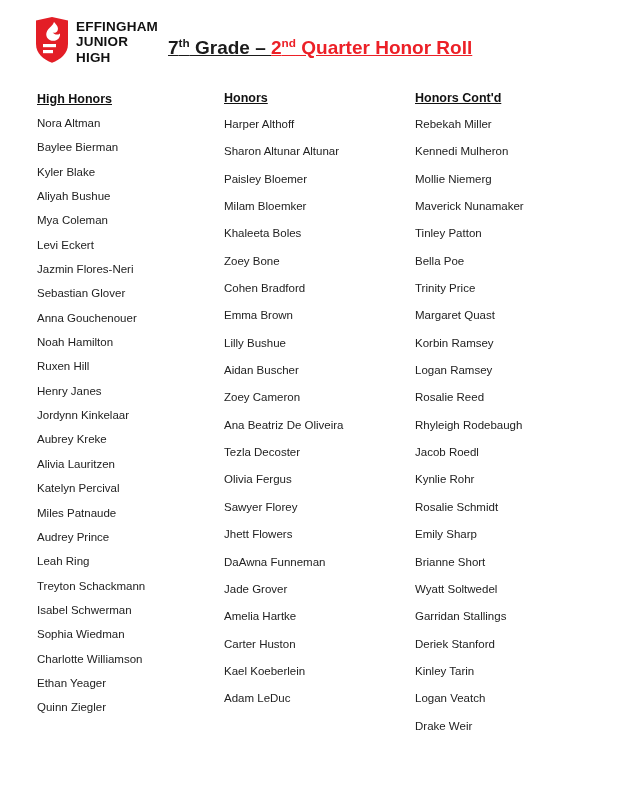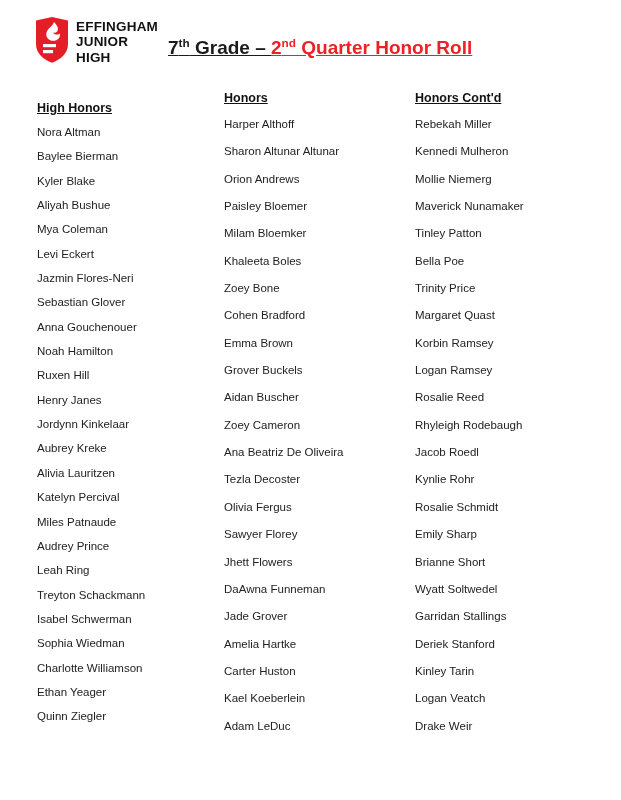--- a/index.html
+++ b/index.html
@@ -29,21 +29,21 @@
     font-weight: bold;
     white-space: nowrap;
   }
   .title .seg { text-decoration: underline; text-align: right; }
   .title .black { color: #1b1b1b; }
   .title .red { color: #ec2027; }
   .title sup { font-size: 0.62em; }
 
   
   .column { position: absolute; }
-  .col-high   { top: 101px; left: 37px;  width: 180px; }
+  .col-high   { top: 92px; left: 37px;  width: 180px; }
   .col-honors { top: 91px; left: 224px; width: 185px; }
   .col-contd  { top: 91px; left: 415px; width: 180px; }
   .col-header {
     font-weight: bold;
     font-size: 12.5px;
     text-decoration: underline;
     margin-bottom: 13px;
     color: #111;
   }
   .col-high .col-header { margin-bottom: 11px; }
@@ -107,28 +107,27 @@
         <div class="name-row">Ethan Yeager</div>
         <div class="name-row">Quinn Ziegler</div>
       </div>
   </div>
 
   <div class="column col-honors">
     <div class="col-header">Honors</div>
     <div>
         <div class="name-row">Harper Althoff</div>
         <div class="name-row">Sharon Altunar Altunar</div>
-        <div class="name-row">Orion Andrews</div>
         <div class="name-row">Paisley Bloemer</div>
         <div class="name-row">Milam Bloemker</div>
         <div class="name-row">Khaleeta Boles</div>
         <div class="name-row">Zoey Bone</div>
         <div class="name-row">Cohen Bradford</div>
         <div class="name-row">Emma Brown</div>
-        <div class="name-row">Grover Buckels</div>
+        <div class="name-row">Lilly Bushue</div>
         <div class="name-row">Aidan Buscher</div>
         <div class="name-row">Zoey Cameron</div>
         <div class="name-row">Ana Beatriz De Oliveira</div>
         <div class="name-row">Tezla Decoster</div>
         <div class="name-row">Olivia Fergus</div>
         <div class="name-row">Sawyer Florey</div>
         <div class="name-row">Jhett Flowers</div>
         <div class="name-row">DaAwna Funneman</div>
         <div class="name-row">Jade Grover</div>
         <div class="name-row">Amelia Hartke</div>

